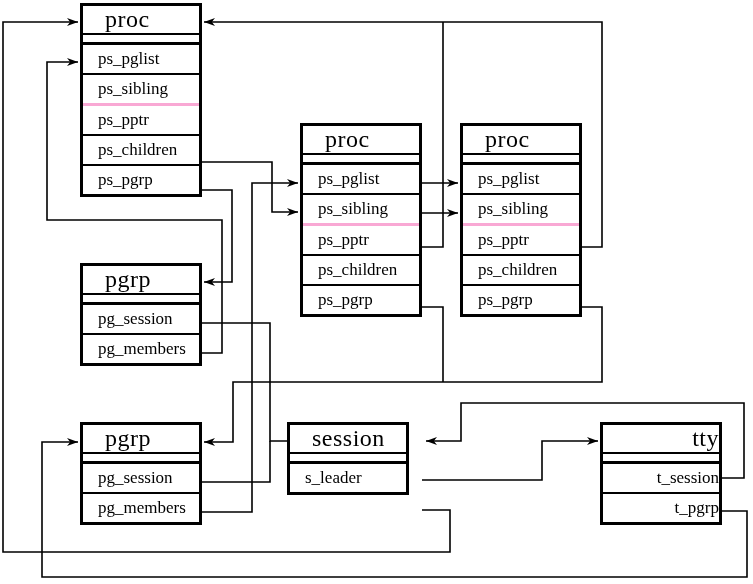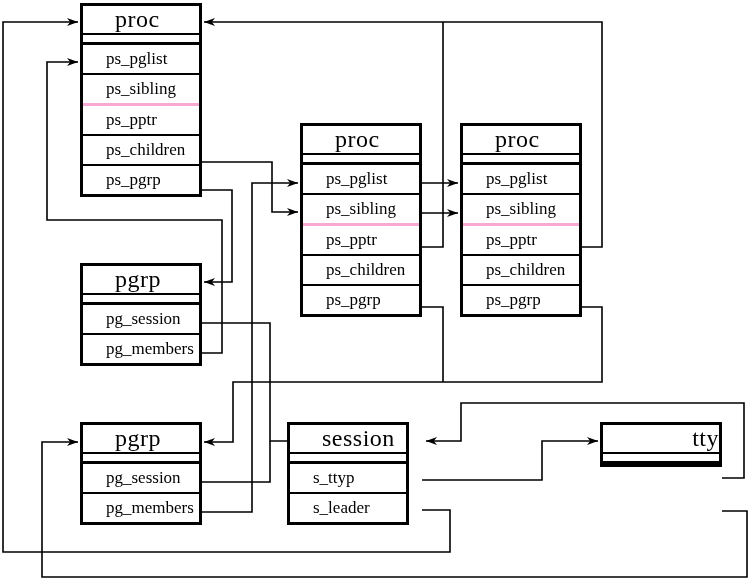--- a/index.html
+++ b/index.html
@@ -1,24 +1,24 @@
 <!DOCTYPE html>
 <html><head>
 <meta charset="utf-8">
 <style>
   html,body{margin:0;padding:0;}
   body{width:753px;height:584px;position:relative;background:#ffffff;
        font-family:"Liberation Serif", serif;overflow:hidden;}
   #canvas{position:absolute;left:0;top:0;width:753px;height:584px;}
   svg#edges{position:absolute;left:0;top:0;width:753px;height:584px;z-index:1;}
   .box{position:absolute;border:3px solid #000;background:#fff;z-index:2;width:116px;}
-  .box .title{height:27px;line-height:26px;font-size:24px;padding-left:32px;
+  .box .title{height:27px;line-height:26px;font-size:24px;padding-left:22px;
               border-bottom:2px solid #000;letter-spacing:0.5px;}
   .box .spacer{height:7px;border-bottom:3px solid #000;}
-  .box .field{height:28px;line-height:28px;font-size:17px;padding-left:23px;
+  .box .field{height:28px;line-height:28px;font-size:17px;padding-left:15px;
               border-bottom:2px solid #000;white-space:nowrap;}
   .box .field:last-child{border-bottom:none;border-radius:9px;}
   .box .field.thick{border-bottom:3px solid #f9a8d4;}
   
   #box-proc-top    {left:80px; top:3px;}
   #box-proc-middle {left:300px;top:123px;}
   #box-proc-right  {left:460px;top:123px;}
   #box-pgrp-middle {left:80px; top:263px;}
   #box-pgrp-bottom {left:80px; top:422px;}
   #box-session     {left:287px;top:422px;}
@@ -93,22 +93,23 @@
   <div class="box" id="box-pgrp-bottom">
     <div class="title">pgrp</div>
     <div class="spacer"></div>
     <div class="field">pg_session</div>
     <div class="field">pg_members</div>
   </div>
 
   <div class="box" id="box-session">
     <div class="title">session</div>
     <div class="spacer"></div>
-    <div class="field">s_ttyp</div>
     <div class="field">s_leader</div>
   </div>
 
   <div class="box" id="box-tty">
     <div class="title">tty</div>
     <div class="spacer"></div>
+    <div class="field">t_session</div>
+    <div class="field">t_pgrp</div>
   </div>
 
 </div>
 
 </body></html>

